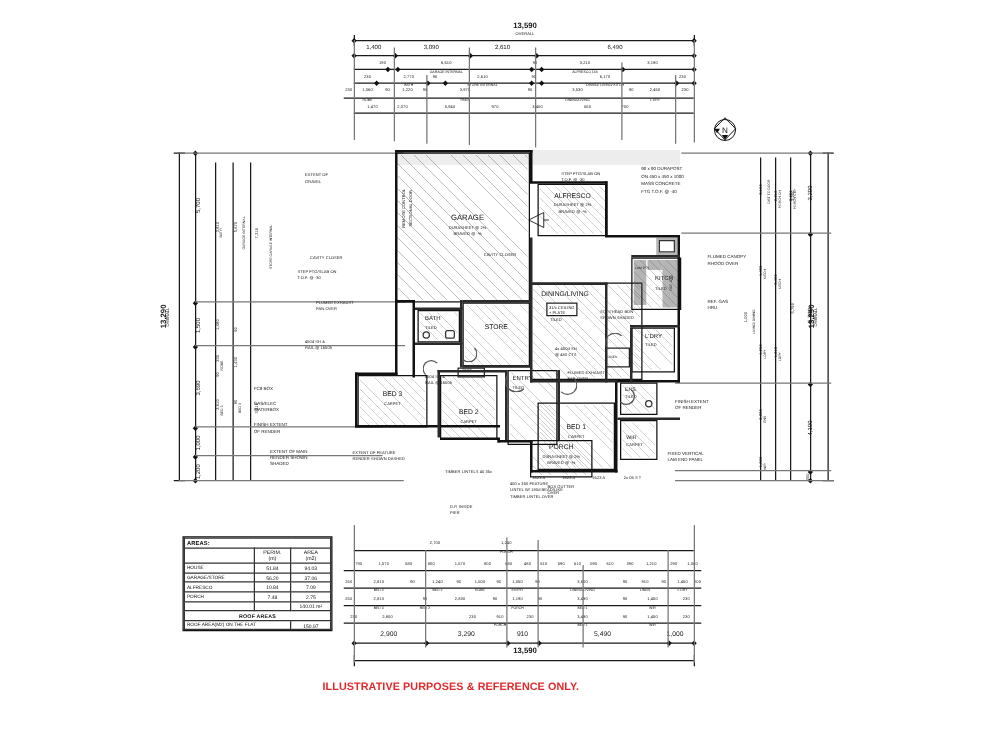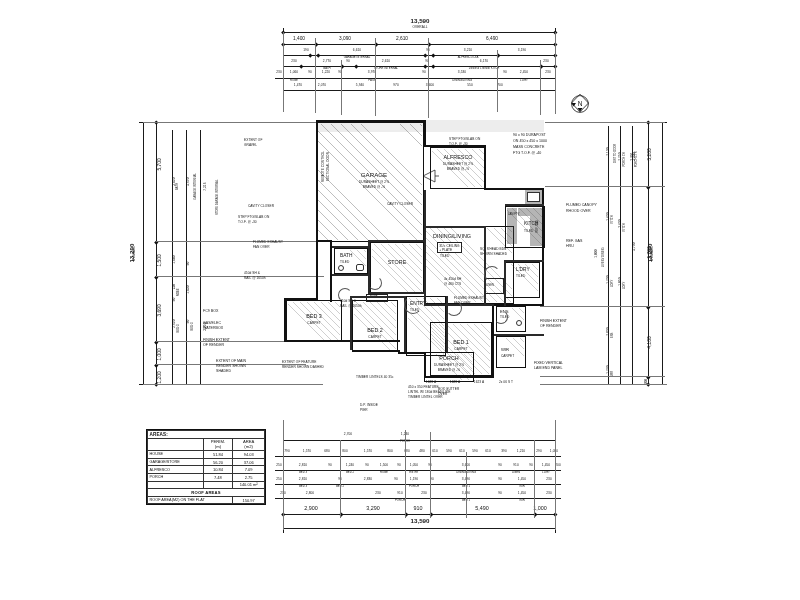--- a/index.html
+++ b/index.html
@@ -672,15 +672,16 @@
       </tr>
       <tr>
         <td colspan="2" class="lbl">ROOF AREA(M2) ON THE FLAT</td>
         <td class="num">150.97</td>
       </tr>
     </tbody>
       </table>
   </div>
 
   <div class="disclaimer" style="left:258px;top:544px;">
+    <div>ILLUSTRATIVE PURPOSES &amp; REFERENCE ONLY.</div>
   </div>
 
 </div>
 
 </body></html>

